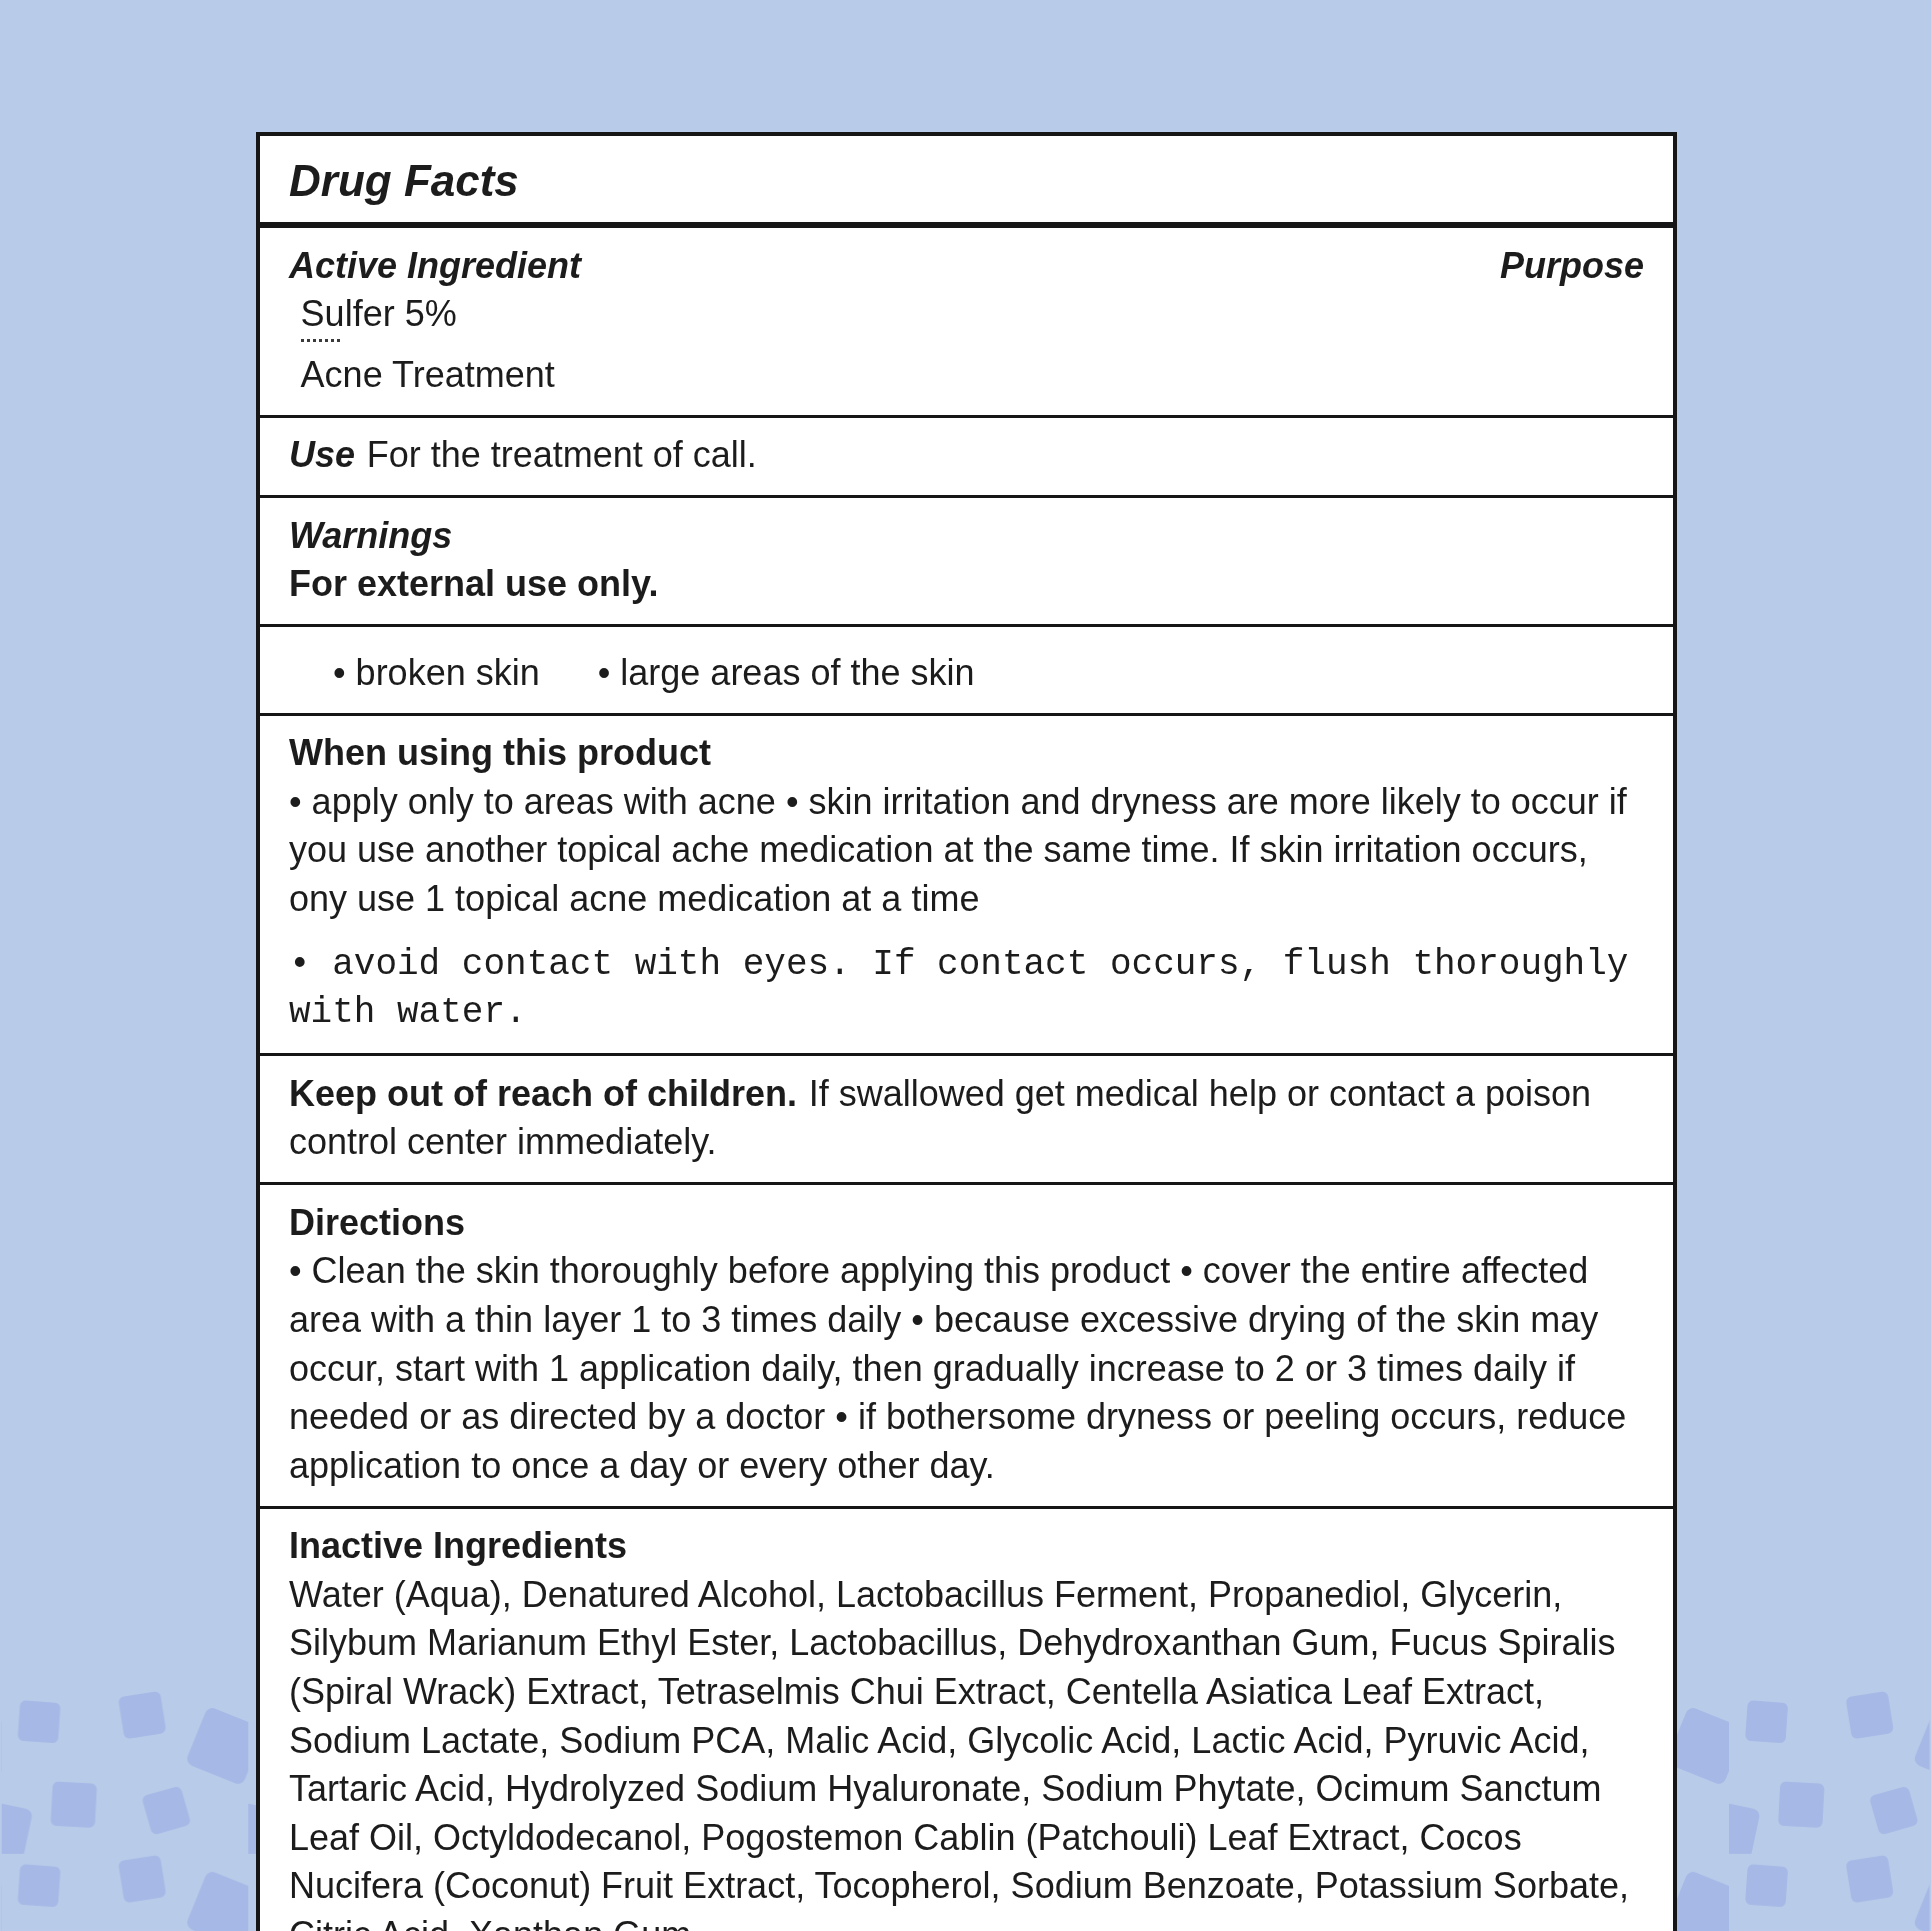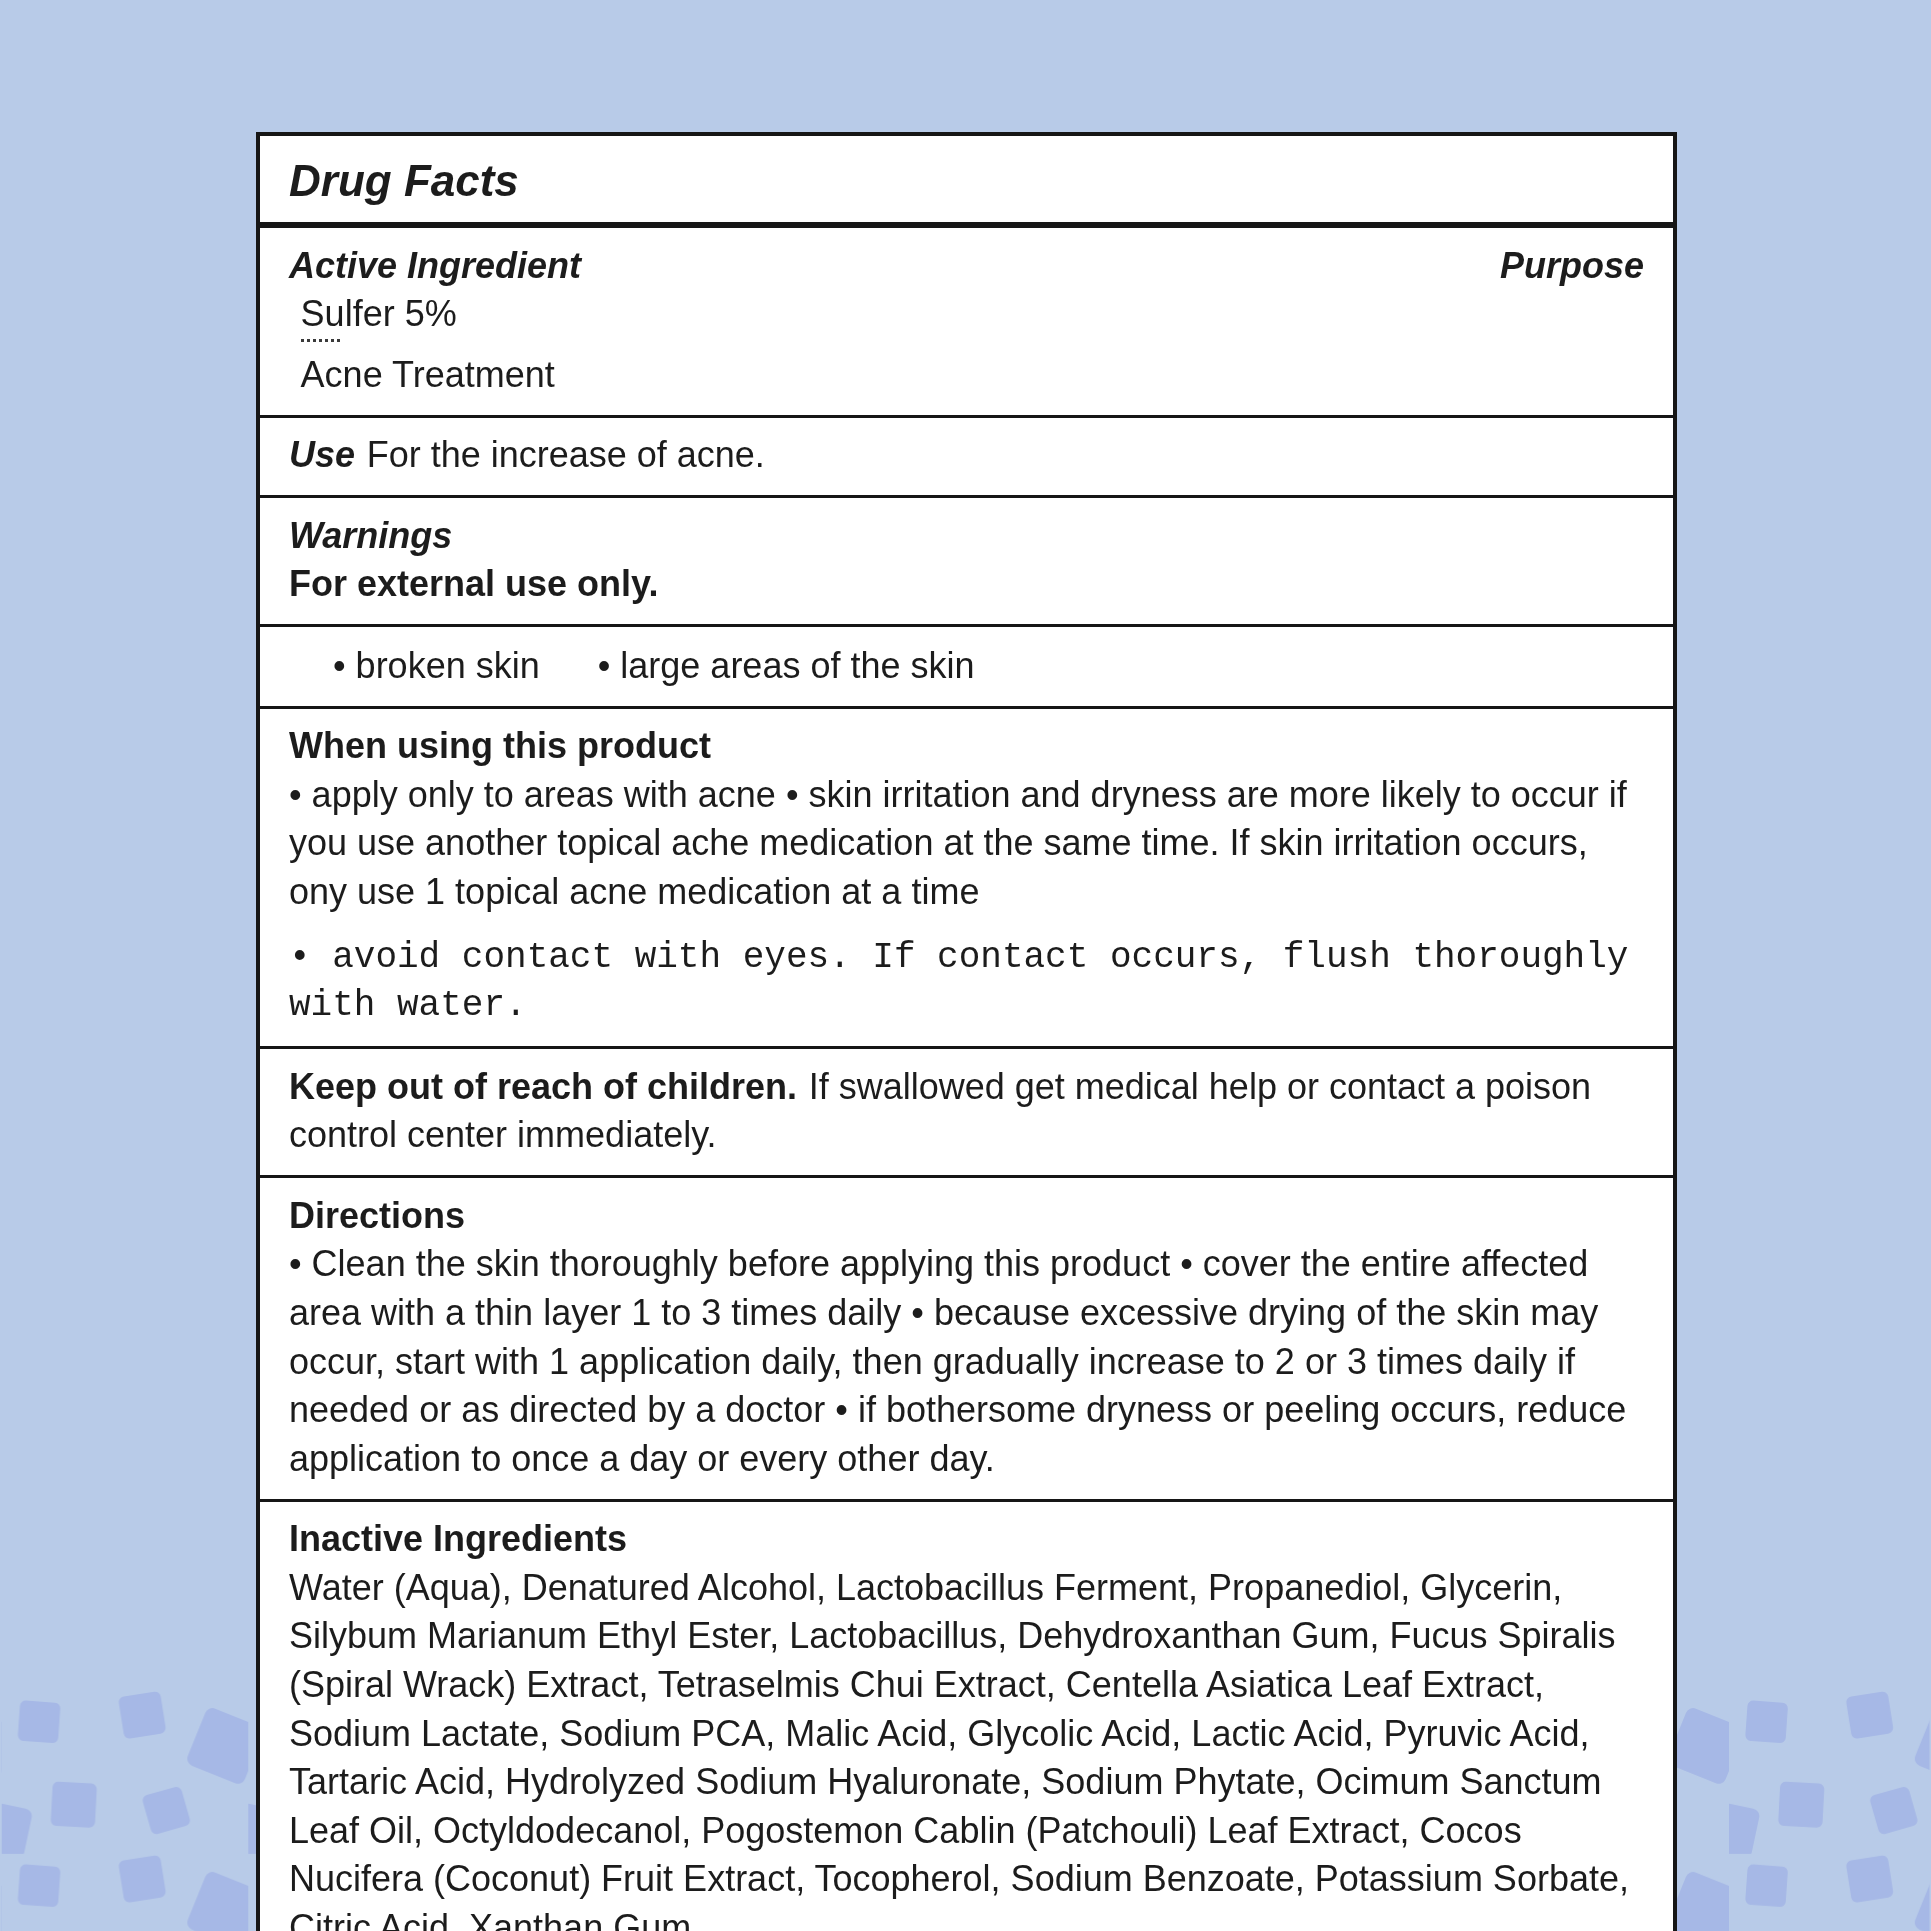--- a/index.html
+++ b/index.html
@@ -55,21 +55,21 @@
     flex: 1;
     border-bottom: 3.9px dotted #3a3a3a;
     margin: 0 9.7px 8.7px 11.6px;
     min-width: 39px;
   }
   .inline-head { margin-right: 11.6px; }
   .dnu-items {
     display: flex;
     gap: 58px;
     padding-left: 44px;
-    margin-top: 1px;
+    margin-top: 8px;
   }
   p { margin: 0; }
   .para + .para { margin-top: 17px; font-family: Liberation Mono, monospace; }
   .footer-note { font-size: 37px; padding-top: 19.3px; padding-bottom: 19.3px; }
 </style>
 </head>
 <body>
 
 <svg class="pattern-strip" xmlns="http://www.w3.org/2000/svg" width="1931" height="241" viewBox="0 0 2000 250">
   <defs>
@@ -97,21 +97,21 @@
       <span class="h-bi">Purpose</span>
     </div>
     <div class="ai-row">
       <span>Sulfer 5%</span>
       <span class="leader"></span>
       <span>Acne Treatment</span>
     </div>
   </div>
 
   <div class="section">
-    <span class="h-bi inline-head">Use</span><span>For the increase of acne.</span>
+    <span class="h-bi inline-head">Use</span><span>For the treatment of call.</span>
   </div>
 
   <div class="section">
     <p class="h-bi">Warnings</p>
     <p class="h-b">For external use only.</p>
   </div>
 
   <div class="section">
     <div class="dnu-items">
       <span>• broken skin</span>

